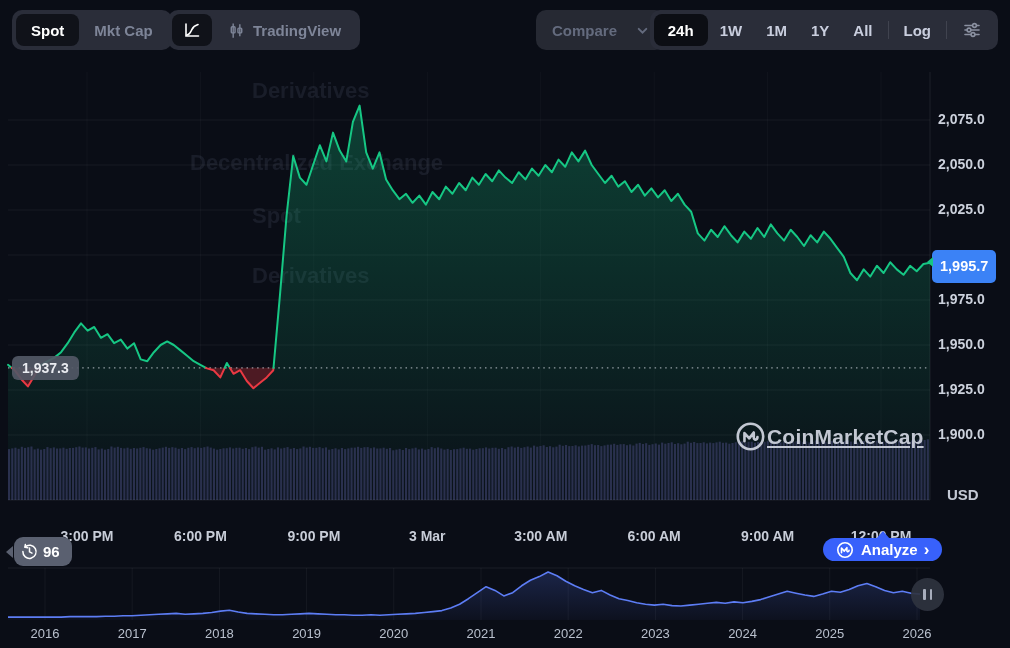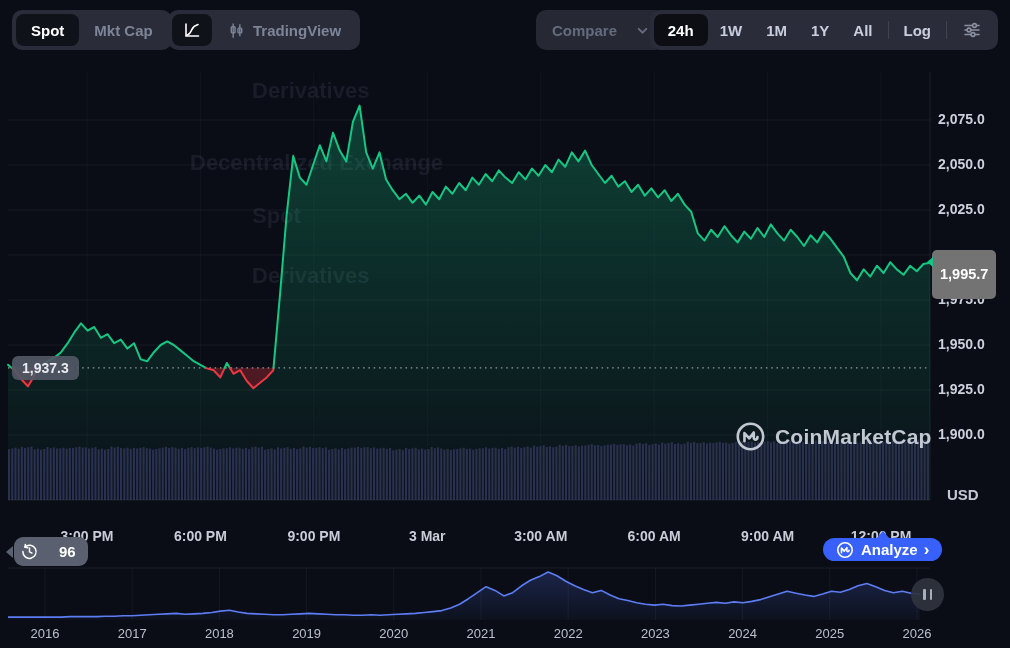--- a/index.html
+++ b/index.html
@@ -22,39 +22,39 @@
   .ranges{right:12px;}
   .ranges .seg{padding:0 12px;color:#c9cede;}
   .ranges .seg.active{padding:0 14px;color:#fff;background:#0c0e14;}
   .vsep{width:1px;height:18px;background:#40434f;margin:0 3px;}
   .icon-only{padding:0 9px;}
 
   
   #chart-svg{position:absolute;left:0;top:0;z-index:1;}
   .watermarks{position:absolute;left:0;top:0;width:100%;height:100%;z-index:0;}
   .bg-wm{position:absolute;font-size:22px;font-weight:700;color:rgba(132,142,168,0.13);white-space:nowrap;}
-  .cmc-watermark{position:absolute;left:735px;top:421px;z-index:2;display:flex;align-items:center;gap:9px;
-                 color:#ccd1dc;opacity:.95;}
+  .cmc-watermark{position:absolute;left:735px;top:421px;z-index:2;display:flex;align-items:center;gap:1px;
+                 color:#ccd1dc;opacity:.95;text-decoration:underline;}
   .cmc-watermark .brand{font-size:21px;font-weight:700;letter-spacing:.2px;}
 
   
   .ylab{position:absolute;left:938px;width:66px;font-size:14px;font-weight:700;color:#ccd1dc;z-index:3;}
   .usd{position:absolute;left:947px;top:486px;font-size:15px;font-weight:700;color:#c3c8d4;z-index:3;}
   .xlab{position:absolute;top:512px;width:90px;text-align:center;font-size:14px;font-weight:700;color:#c8cdd8;z-index:3;margin-top:16px;}
   .yrlab{position:absolute;top:626px;width:60px;text-align:center;font-size:13px;font-weight:400;color:#b9c0cd;z-index:3;}
 
-  .price-badge{position:absolute;left:932px;top:250px;height:25px;line-height:25px;padding:12px 8px;z-index:4;
-               background:#737373;color:#fff;font-size:14.5px;font-weight:700;border-radius:5px;}
+  .price-badge{position:absolute;left:932px;top:250px;height:25px;line-height:25px;padding:4px 8px;z-index:4;
+               background:#3b82f6;color:#fff;font-size:14.5px;font-weight:700;border-radius:5px;}
   .price-badge::before{content:"";position:absolute;left:-5px;top:7px;border:5px solid transparent;
                border-right:6px solid #16c784;border-left:none;}
   .baseline-pill{position:absolute;left:12px;top:356px;height:24px;line-height:24px;padding:0 10px;z-index:4;
                background:rgba(82,88,102,0.92);color:#e9ebf0;font-size:14px;font-weight:700;border-radius:6px;}
 
   
-  .history-badge{position:absolute;left:14px;top:537px;height:29px;display:flex;align-items:center;gap:21px;
+  .history-badge{position:absolute;left:14px;top:537px;height:29px;display:flex;align-items:center;gap:5px;
                  padding:0 12px 0 7px;background:#5a6070;border-radius:9px;z-index:5;cursor:pointer;}
   .history-badge::before{content:"";position:absolute;left:-8px;top:9px;border:6px solid transparent;
                  border-right:7px solid #5a6070;border-left:none;}
   .history-badge span{color:#fff;font-size:15px;font-weight:700;}
 
   
   .analyze{position:absolute;left:823px;top:538px;height:23px;display:flex;align-items:center;gap:7px;z-index:5;
            background:#3861fb;border:none;border-radius:14px;padding:0 13px;color:#fff;cursor:pointer;
            font-family:inherit;font-size:15px;font-weight:700;}
   .analyze::before{content:"";position:absolute;top:-7px;left:50%;margin-left:-7px;

